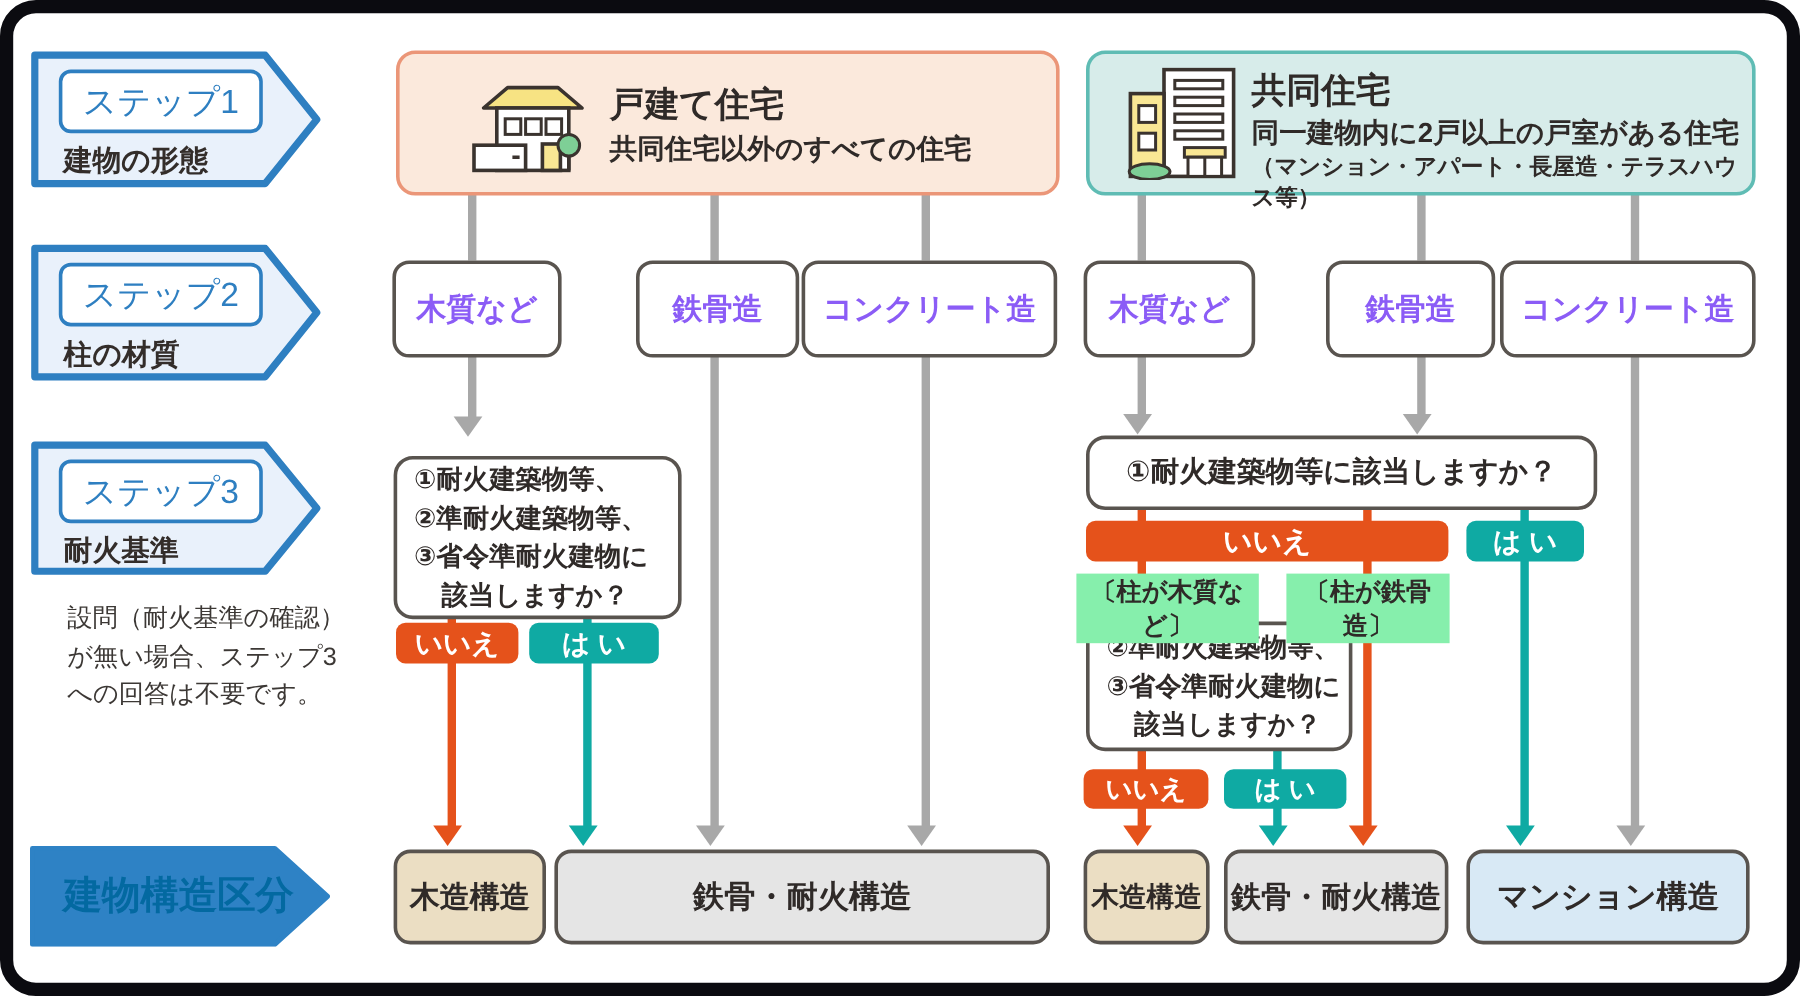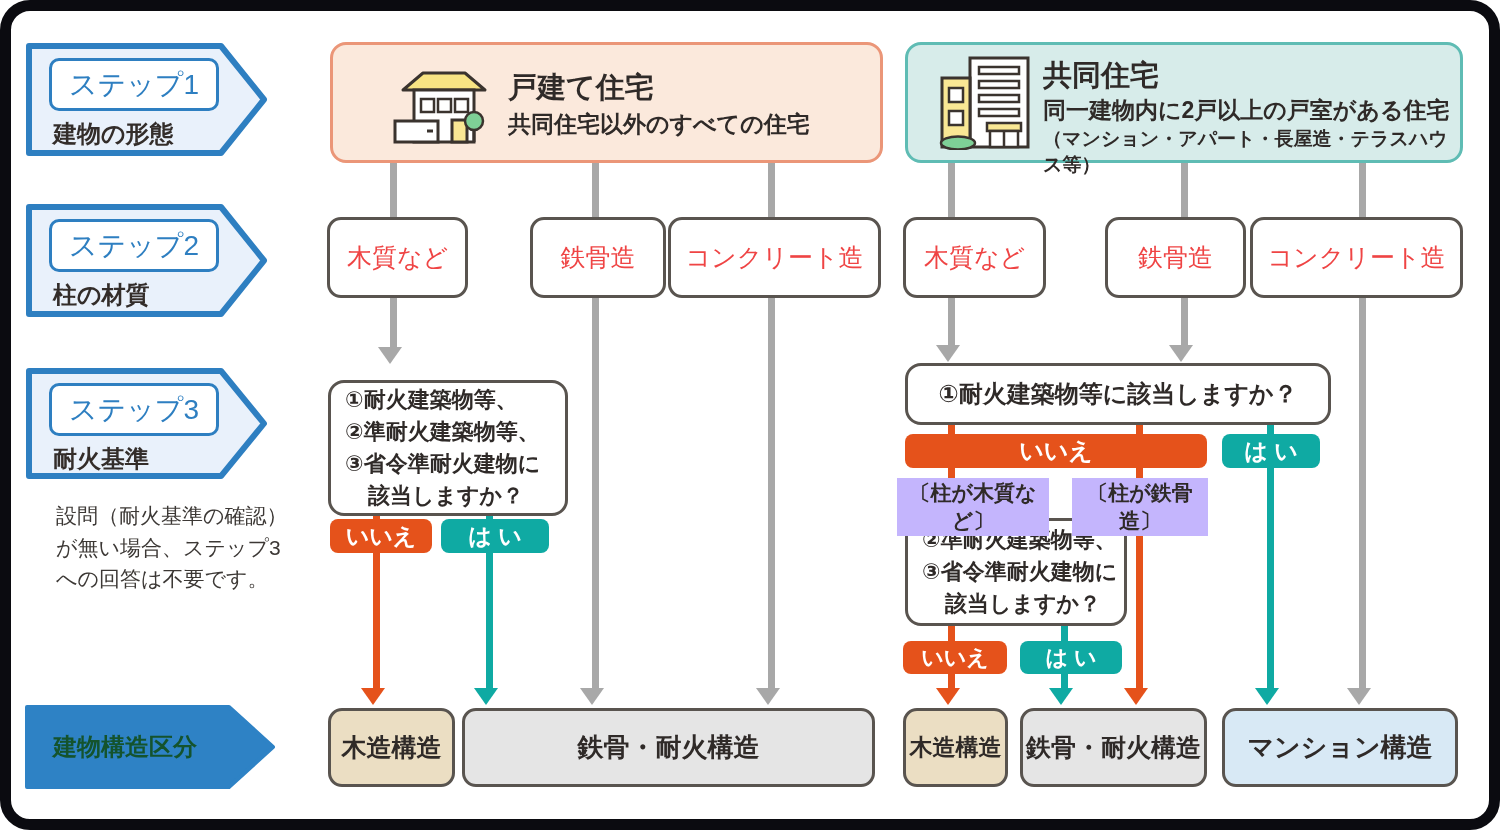--- a/index.html
+++ b/index.html
@@ -12,48 +12,48 @@
   .vline{position:absolute;width:7px;z-index:1;}
   .vline.gray{background:#a8a8a8;}
   .vline.orange{background:#e5521b;}
   .vline.teal{background:#0faaa3;}
   .ah{position:absolute;width:0;height:0;border-left:12px solid transparent;border-right:12px solid transparent;z-index:2;}
   .ah.gray{border-top:17px solid #a8a8a8;}
   .ah.orange{border-top:17px solid #e5521b;}
   .ah.teal{border-top:17px solid #0faaa3;}
   
   .box{position:absolute;background:#fff;border:3px solid #59544f;border-radius:14px;
-       display:flex;align-items:center;justify-content:center;color:#ef4444;font-weight:normal;z-index:3;}
+       display:flex;align-items:center;justify-content:center;color:#8b5cf6;font-weight:bold;z-index:3;}
   .qbox{position:absolute;background:#fff;border:3px solid #59544f;border-radius:16px;color:#2f2a28;
         font-weight:bold;z-index:3;display:flex;flex-direction:column;justify-content:center;line-height:1.45;}
   .qbox .indent{margin-left:23px;}
   .pill-label{position:absolute;border-radius:8px;color:#fff;font-weight:bold;
         display:flex;align-items:center;justify-content:center;z-index:4;}
   .pill-label.orange{background:#e5521b;}
   .pill-label.teal{background:#0faaa3;}
-  .pillar-note{position:absolute;background:#c4b5fd;color:#2f2a28;font-weight:bold;font-size:21px;
+  .pillar-note{position:absolute;background:#86efac;color:#2f2a28;font-weight:bold;font-size:21px;
         text-align:center;z-index:4;padding:1px 0;}
   
   .banner{position:absolute;border-radius:16px;border:3px solid;z-index:3;}
   .banner.detached{background:#fbe9dc;border-color:#eb9678;}
   .banner.apartment{background:#d7ecea;border-color:#5fbcb4;}
   .banner .ttl{position:absolute;font-weight:bold;font-size:29px;color:#2f2a28;}
   .banner .sub{position:absolute;font-weight:bold;font-size:23px;color:#2f2a28;}
   .banner .sub2{position:absolute;font-weight:bold;font-size:19px;color:#2f2a28;}
   
   .step{position:absolute;width:243px;height:115px;z-index:3;}
   .step svg{position:absolute;inset:0;width:100%;height:100%;}
   .step .pill{position:absolute;left:24px;top:16px;width:164px;height:47px;background:#fff;border:3px solid #2e7fc1;
         border-radius:10px;color:#2e7fc1;font-size:28px;font-weight:normal;display:flex;align-items:center;justify-content:center;}
   .step .slabel{position:absolute;left:28px;top:76px;font-size:24px;font-weight:bold;color:#332d2a;}
   .note{position:absolute;left:56px;top:500px;width:240px;font-size:21px;color:#3c3835;line-height:1.5;z-index:3;}
   .rarrow{position:absolute;left:25px;top:705px;width:250px;height:84px;z-index:3;}
   .rarrow svg{position:absolute;inset:0;width:100%;height:100%;}
   .rarrow .rtxt{position:absolute;left:28px;top:0;height:100%;display:flex;align-items:center;
-        color:#14532d;font-size:24px;font-weight:bold;}
+        color:#0369a1;font-size:32px;font-weight:bold;}
   
   .result{position:absolute;top:708px;height:79px;border:3px solid #59544f;border-radius:14px;
         display:flex;align-items:center;justify-content:center;font-weight:bold;color:#2f2a28;z-index:3;box-sizing:border-box;}
   .result.wood{background:#ebdec3;}
   .result.steel{background:#e5e5e5;}
   .result.mansion{background:#d8e9f5;}
   .icon{position:absolute;z-index:4;}
 </style>
 </head>
 <body>

